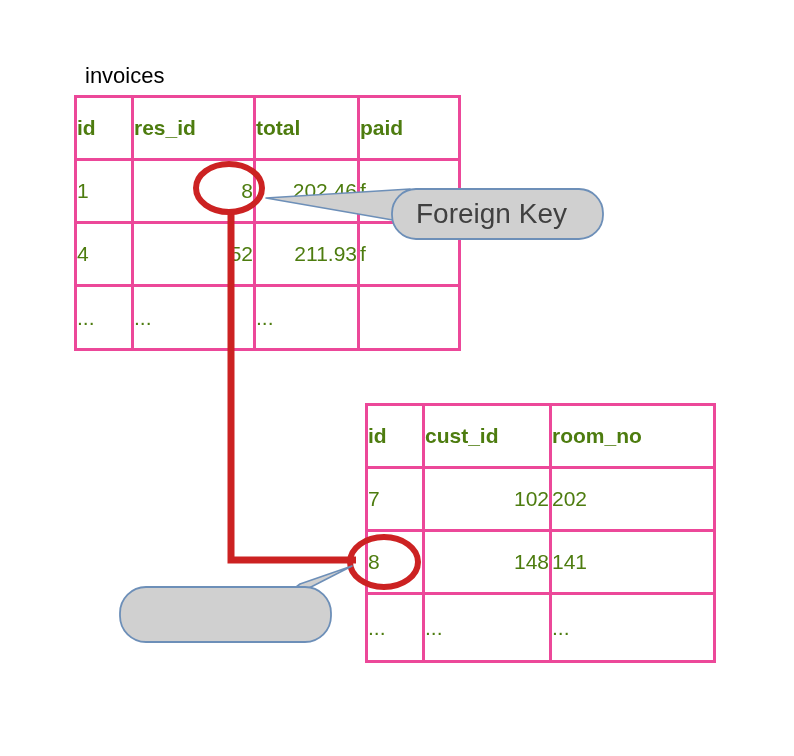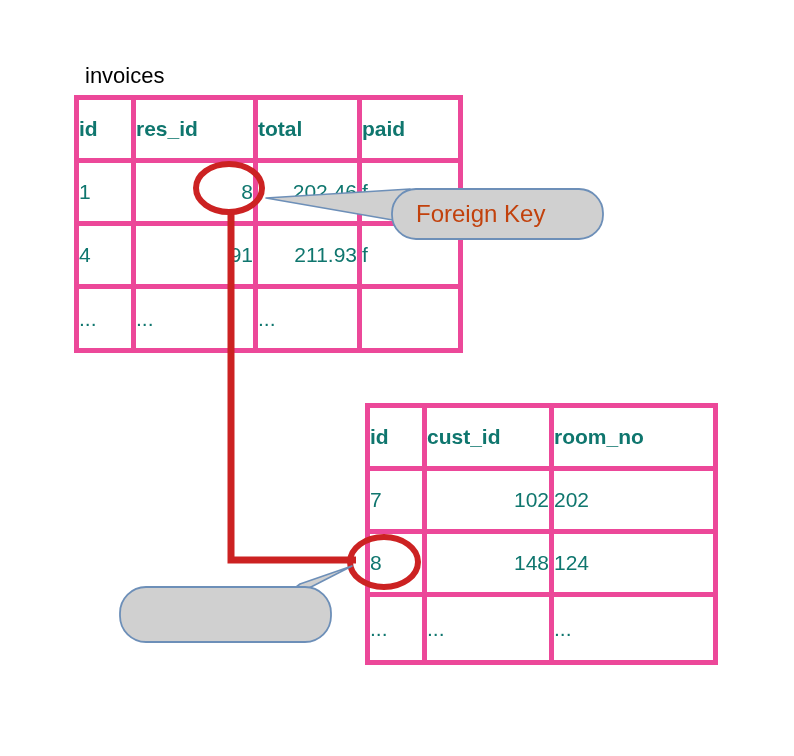--- a/index.html
+++ b/index.html
@@ -34,25 +34,25 @@
   #reservations-title { left: 376px; top: 364px; }
 
   
   .db-table {
     position: absolute;
     border-collapse: collapse;
     table-layout: fixed;
     background: #ffffff;
   }
   .db-table td, .db-table th {
-    border: 5px solid #ec4899;
+    border: 3px solid #ec4899;
     padding: 0 0;
     font-size: 21px;
     font-weight: normal;
-    color: #0f766e;
+    color: #4d7c0f;
     vertical-align: middle;
     background: transparent;
   }
   .db-table th {
     font-weight: bold;
     text-align: left;
   }
   .al-l { text-align: left; }
   .al-r { text-align: right; }
   .al-c { text-align: left; }
@@ -79,23 +79,23 @@
     position: absolute;
     left: 0; top: 0;
     width: 794px;
     height: 756px;
     pointer-events: none;
   }
 
   
   .callout-text {
     position: absolute;
-    font-size: 24px;
+    font-size: 28px;
     line-height: 25px;
-    color: #c2410c;
+    color: #404040;
     white-space: nowrap;
   }
   #fk-text { left: 416px; top: 192px; }
   #pk-text { left: 146px; top: 600px; }
 </style>
 </head>
 <body>
 
 <div id="stage">
 
@@ -118,21 +118,21 @@
     </thead>
     <tbody>
       <tr>
         <td class="al-l">1</td>
         <td class="al-r">8</td>
         <td class="al-r">202.46</td>
         <td class="al-l">f</td>
       </tr>
       <tr>
         <td class="al-l">4</td>
-        <td class="al-r">91</td>
+        <td class="al-r">52</td>
         <td class="al-r">211.93</td>
         <td class="al-l">f</td>
       </tr>
       <tr class="r-last">
         <td class="al-l">...</td>
         <td class="al-l">...</td>
         <td class="al-l">...</td>
         <td class="al-l"></td>
       </tr>
     </tbody>
@@ -154,21 +154,21 @@
     </thead>
     <tbody>
       <tr>
         <td class="al-l">7</td>
         <td class="al-r">102</td>
         <td class="al-c">202</td>
       </tr>
       <tr>
         <td class="al-l">8</td>
         <td class="al-r">148</td>
-        <td class="al-c">124</td>
+        <td class="al-c">141</td>
       </tr>
       <tr class="r-last">
         <td class="al-l">...</td>
         <td class="al-l">...</td>
         <td class="al-l">...</td>
       </tr>
     </tbody>
   </table>
 
   <svg id="overlay" viewBox="0 0 794 756" width="794" height="756" xmlns="http://www.w3.org/2000/svg">

